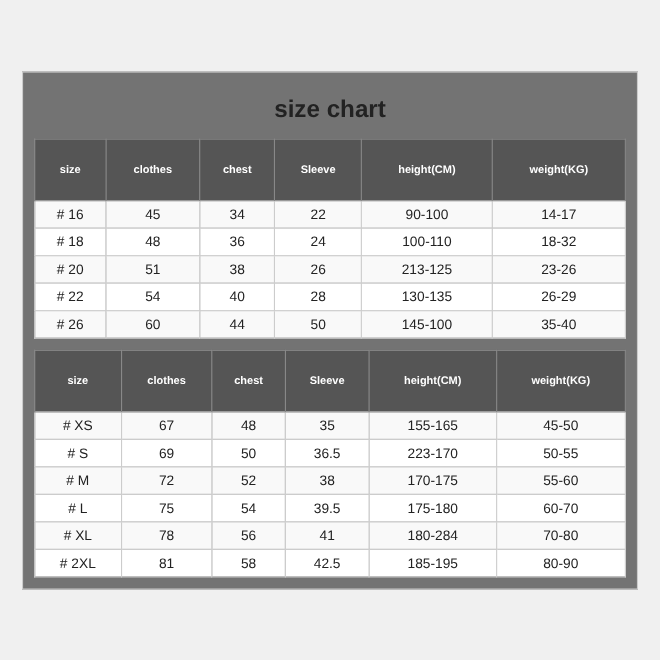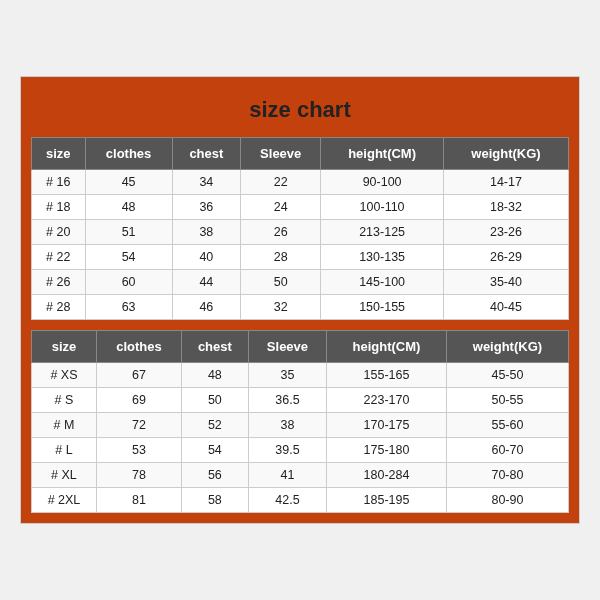--- a/index.html
+++ b/index.html
@@ -6,21 +6,21 @@
     body {
       width: 600px;
       height: 600px;
       background: #f0f0f0;
       display: flex;
       align-items: center;
       justify-content: center;
       font-family: Arial, sans-serif;
     }
     .card {
-      background: #c2410c;
+      background: #737373;
       border: 1px solid #ccc;
       width: 560px;
       padding: 10px;
     }
     .title {
       text-align: center;
       font-size: 22px;
       font-weight: bold;
       padding: 10px 0 14px 0;
       color: #222;
@@ -30,22 +30,22 @@
       border-collapse: collapse;
       margin-bottom: 10px;
     }
     table:last-child {
       margin-bottom: 0;
     }
     thead tr th {
       background: #555;
       color: #fff;
       font-weight: bold;
-      font-size: 13px;
-      padding: 8px 4px;
+      font-size: 10px;
+      padding: 22px 4px;
       text-align: center;
       border: 1px solid #888;
     }
     tbody tr td {
       font-size: 12.5px;
       padding: 5px 4px;
       text-align: center;
       border: 1px solid #ccc;
       color: #222;
     }
@@ -107,28 +107,20 @@
           <td>26-29</td>
         </tr>
         <tr>
           <td># 26</td>
           <td>60</td>
           <td>44</td>
           <td>50</td>
           <td>145-100</td>
           <td>35-40</td>
         </tr>
-        <tr>
-          <td># 28</td>
-          <td>63</td>
-          <td>46</td>
-          <td>32</td>
-          <td>150-155</td>
-          <td>40-45</td>
-        </tr>
       </tbody>
   </table>
 
   <table>
     <thead>
       <tr>
       <th>size</th>
           <th>clothes</th>
           <th>chest</th>
           <th>Sleeve</th>
@@ -156,21 +148,21 @@
         <tr>
           <td># M</td>
           <td>72</td>
           <td>52</td>
           <td>38</td>
           <td>170-175</td>
           <td>55-60</td>
         </tr>
         <tr>
           <td># L</td>
-          <td>53</td>
+          <td>75</td>
           <td>54</td>
           <td>39.5</td>
           <td>175-180</td>
           <td>60-70</td>
         </tr>
         <tr>
           <td># XL</td>
           <td>78</td>
           <td>56</td>
           <td>41</td>

